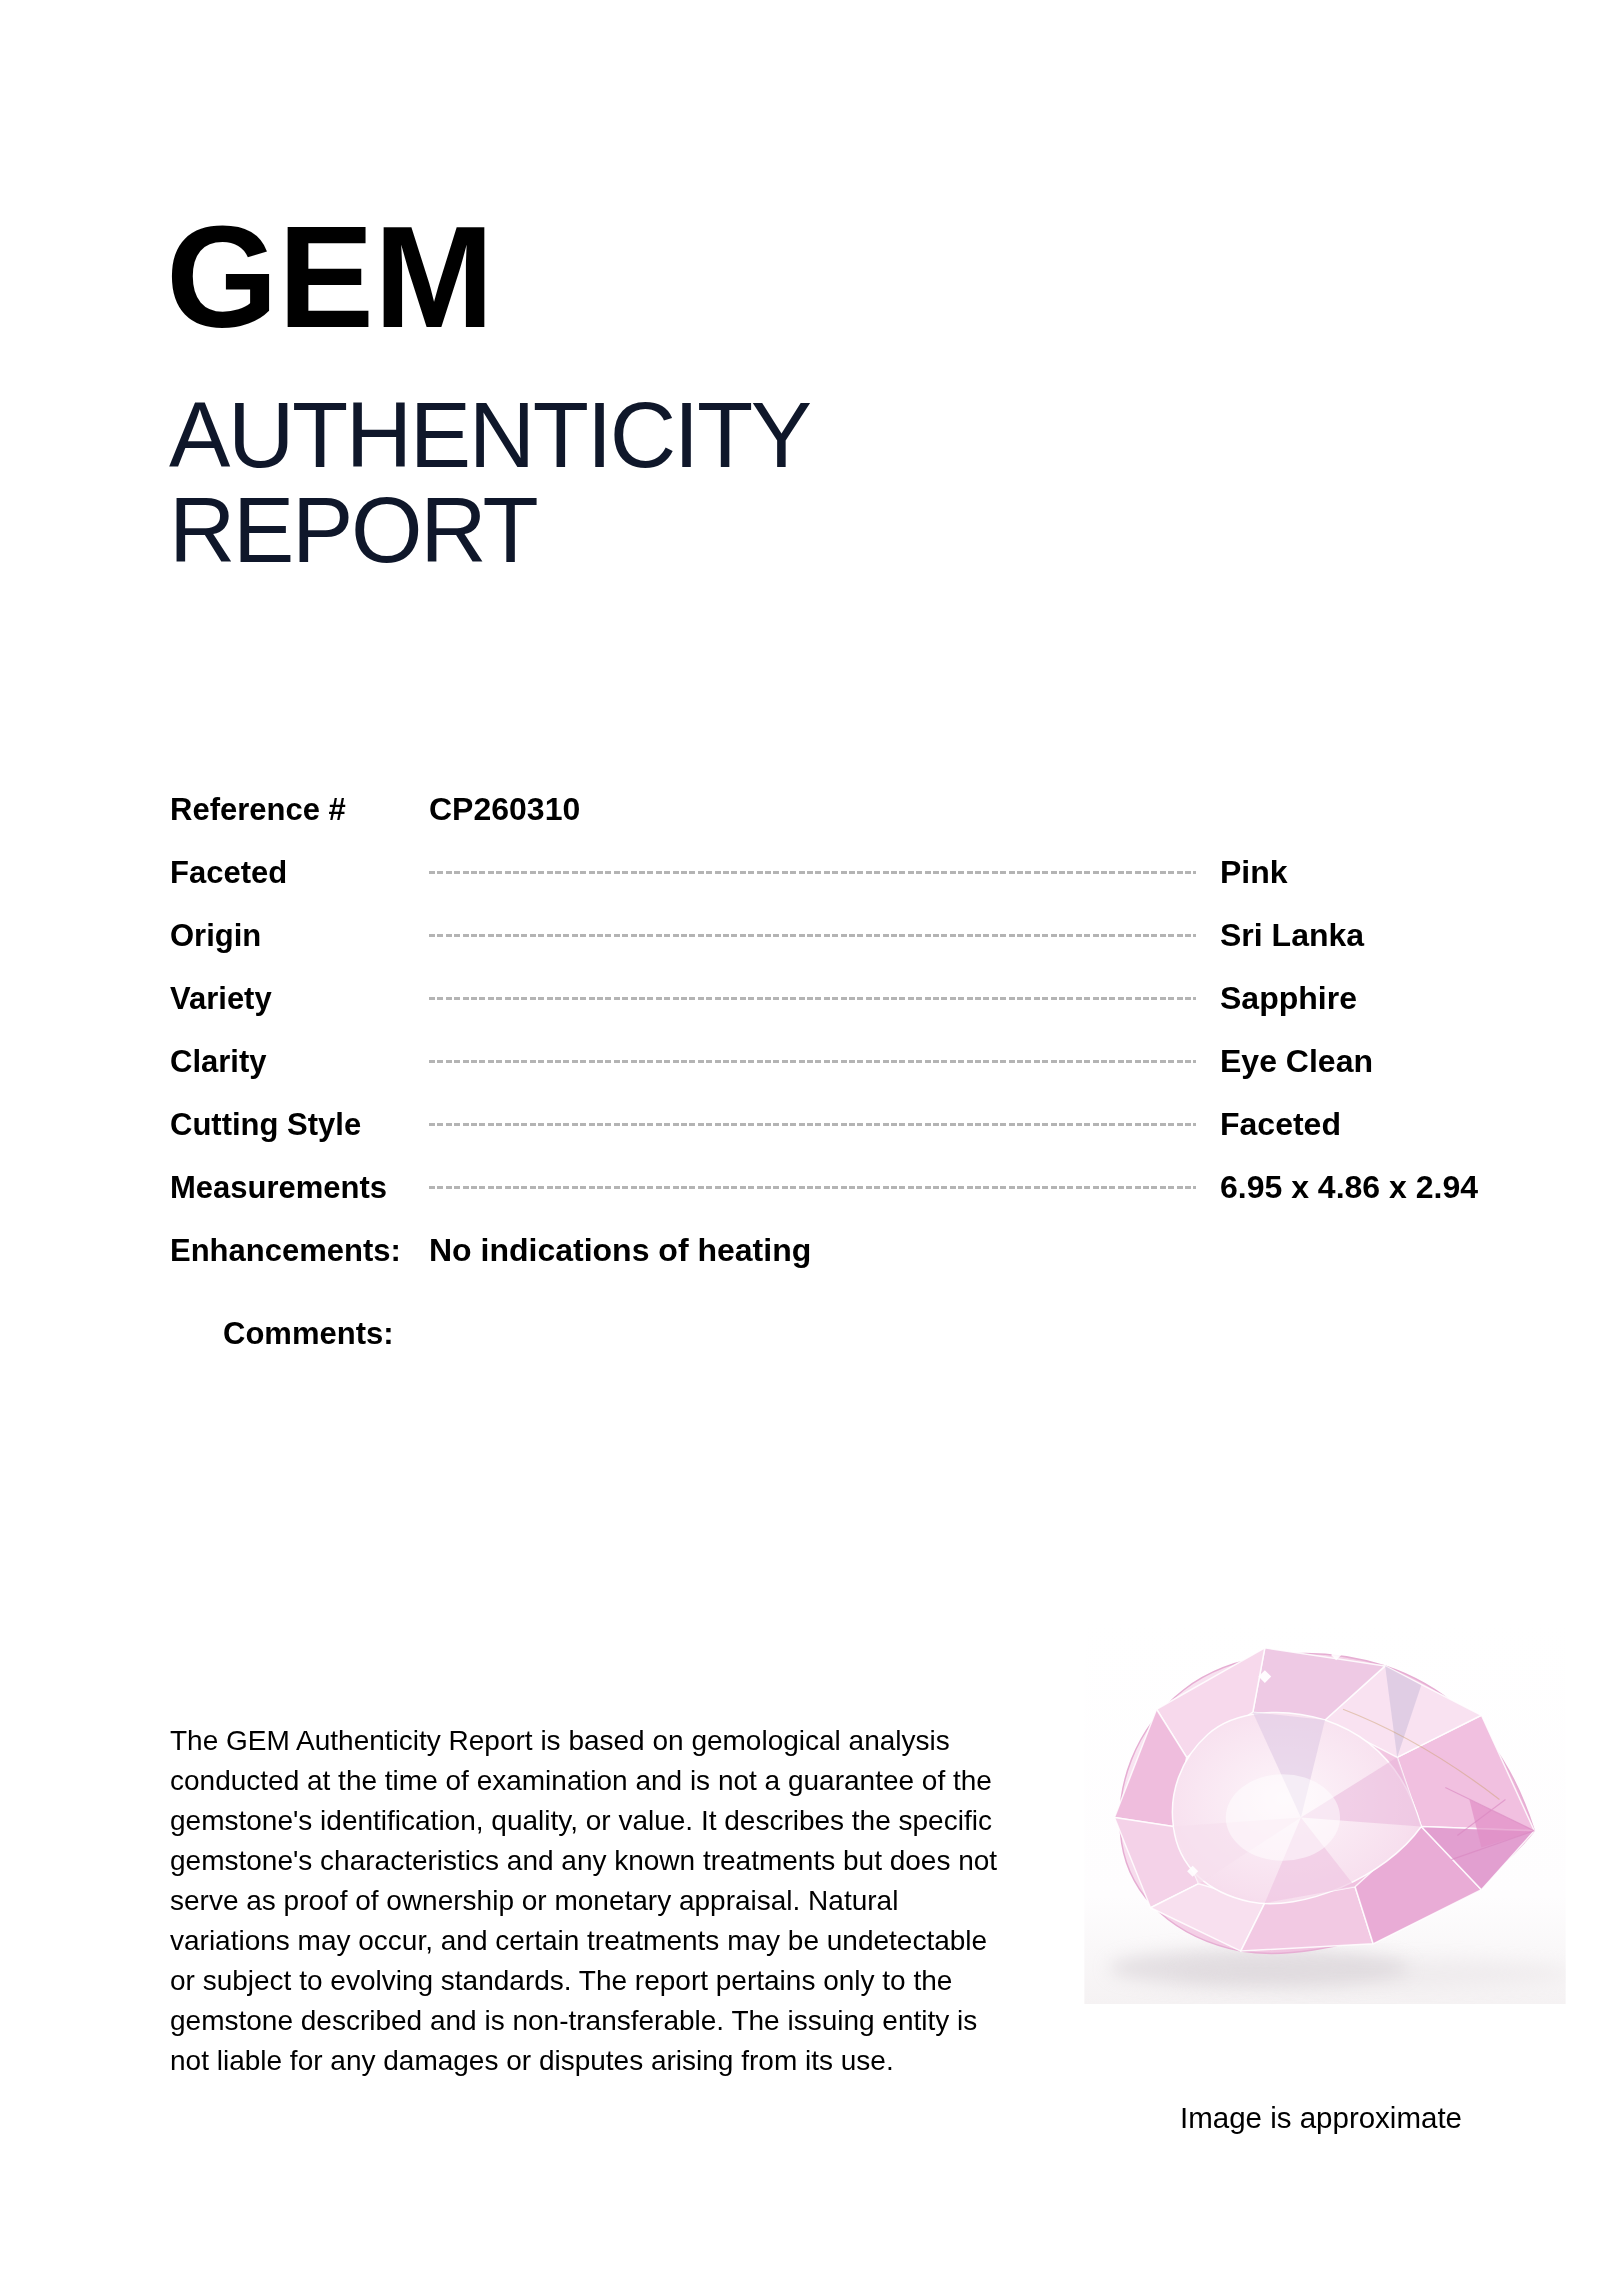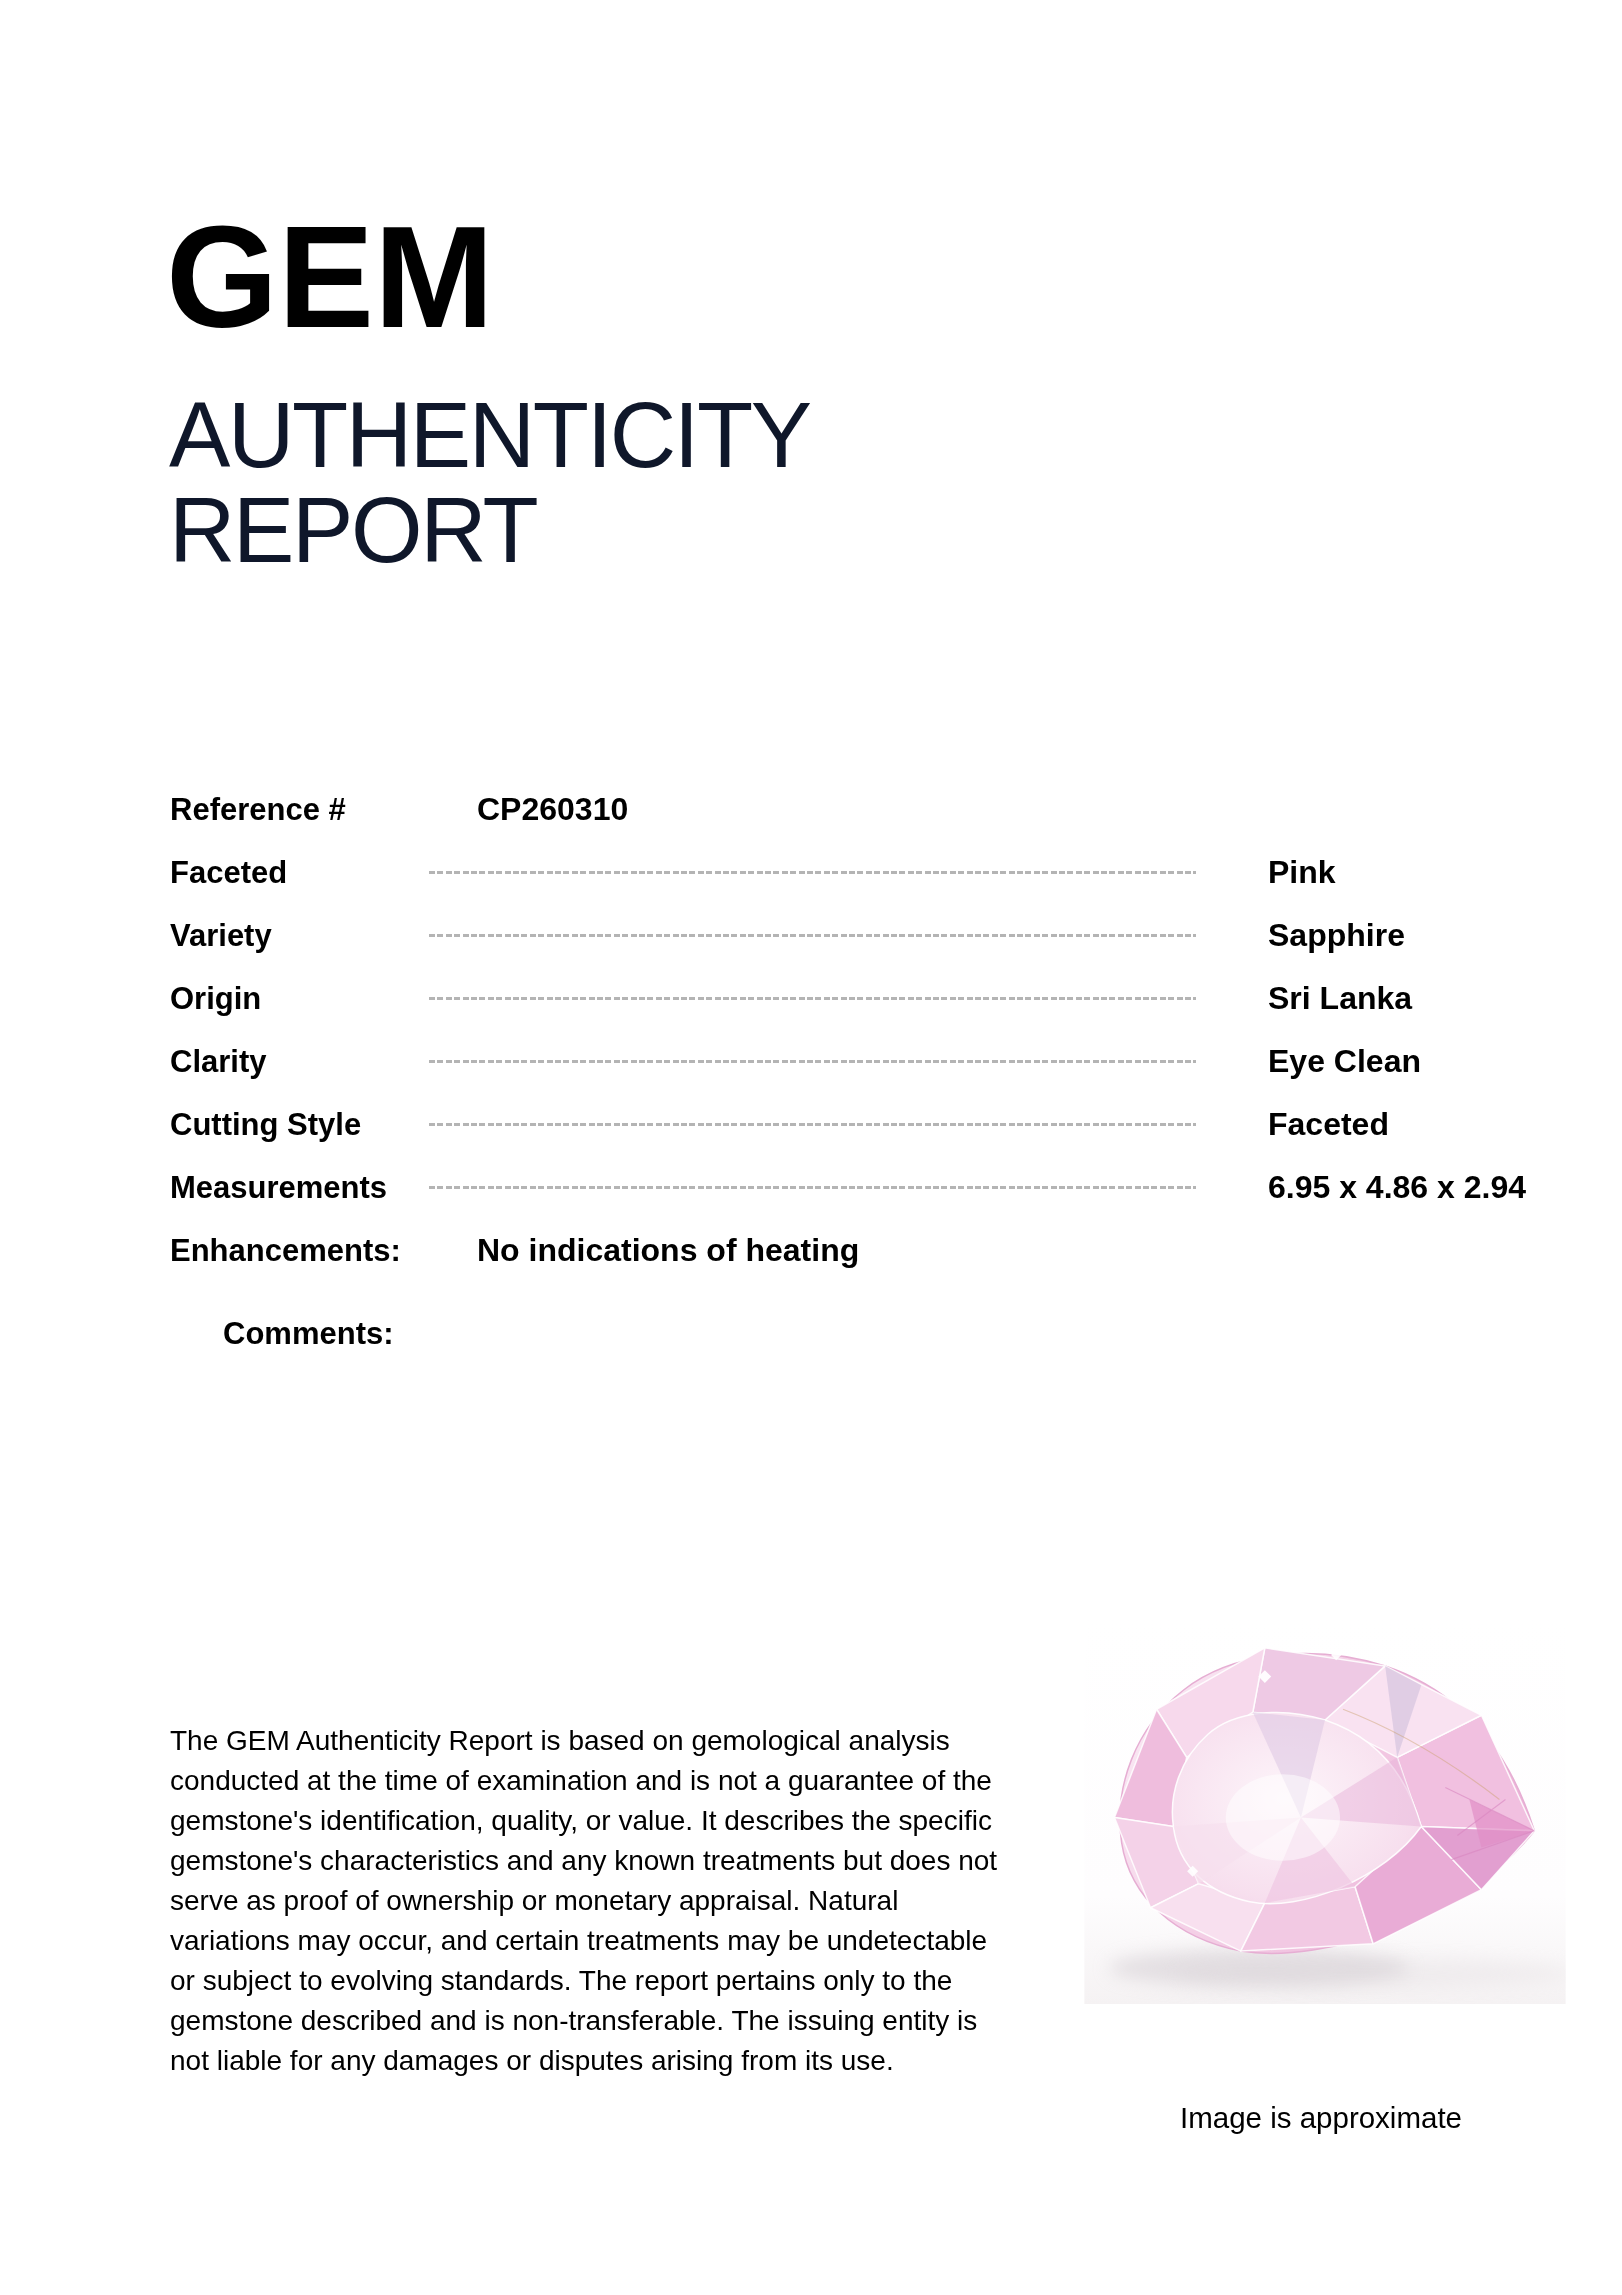--- a/index.html
+++ b/index.html
@@ -34,21 +34,21 @@
     display:flex; align-items:center; height:63px;
   }
   .row .label {
     flex:none; width:259px; font-size:31px; color:#000; white-space:nowrap;
   }
   .row .leader {
     flex:none; width:767px; height:2.4px; margin-right:24px;
     background:repeating-linear-gradient(90deg,#b4b4b4 0 6px, transparent 6px 8.4px);
   }
   .row .value {
-    font-size:32px; color:#000; white-space:nowrap;margin-left:48px;
+    font-size:32px; color:#000; white-space:nowrap;
   }
   .row.comments { margin-top:20.5px; }
   .row.comments .label { padding-left:53px; width:auto; }
 
   
   .disclaimer {
     position:absolute; left:170px; top:1721px; width:909px;
     font-size:28px; line-height:40px; color:#000;
     white-space:pre-line;
   }
@@ -80,29 +80,29 @@
 
 
 
     <div class="row">
       <span class="label">Faceted</span>
       <span class="leader"></span>
       <span class="value">Pink</span>
     </div>
 
     <div class="row">
+      <span class="label">Origin</span>
+      <span class="leader"></span>
+      <span class="value">Sri Lanka</span>
+    </div>
+
+    <div class="row">
       <span class="label">Variety</span>
       <span class="leader"></span>
       <span class="value">Sapphire</span>
-    </div>
-
-    <div class="row">
-      <span class="label">Origin</span>
-      <span class="leader"></span>
-      <span class="value">Sri Lanka</span>
     </div>
 
     <div class="row">
       <span class="label">Clarity</span>
       <span class="leader"></span>
       <span class="value">Eye Clean</span>
     </div>
 
     <div class="row">
       <span class="label">Cutting Style</span>

